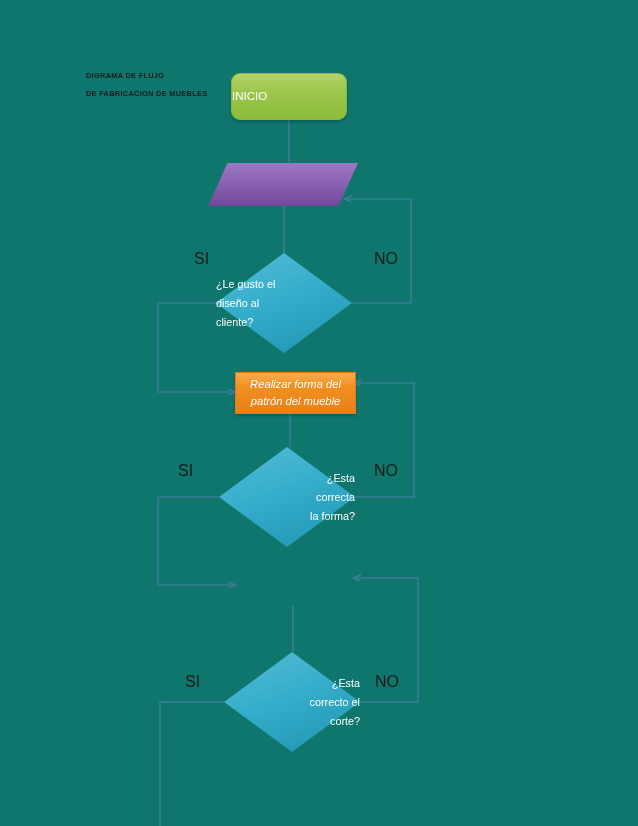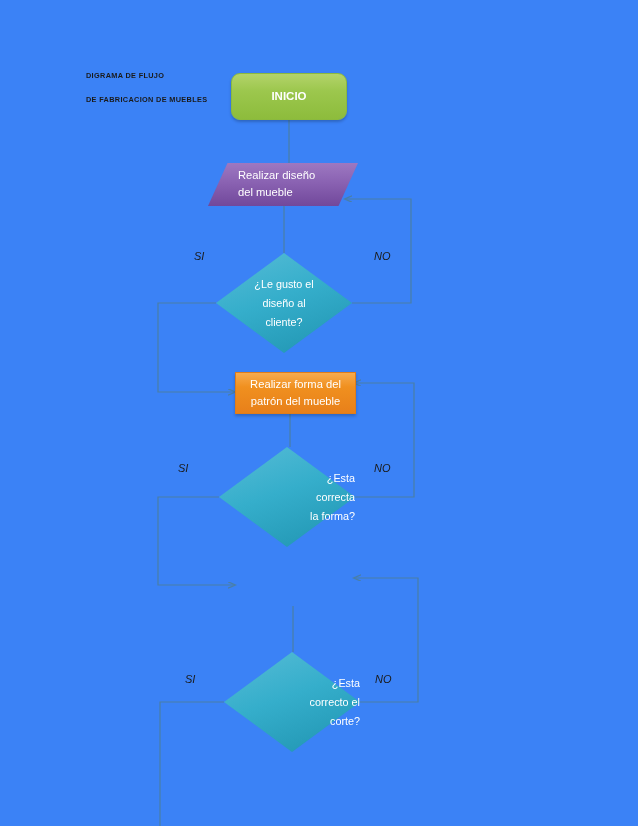--- a/index.html
+++ b/index.html
@@ -7,35 +7,35 @@
     padding: 0;
     background: #ffffff;
   }
   body {
     font-family: "Liberation Sans", sans-serif;
   }
   #page {
     position: relative;
     width: 638px;
     height: 826px;
-    background: #3b82f6;
+    background: #0f766e;
     overflow: hidden;
   }
 
   
   .doc-title {
     position: absolute;
     font-size: 7.3px;
     font-weight: bold;
     color: #1a1a1a;
     letter-spacing: 0.35px;
     white-space: nowrap;
   }
   #title-line1 { left: 86px; top: 71px; }
-  #title-line2 { left: 86px; top: 95px; }
+  #title-line2 { left: 86px; top: 89px; }
 
   
   .node-text {
     position: relative;
     z-index: 3;
     color: #ffffff;
     font-size: 11.2px;
     line-height: 17px;
     white-space: pre-line;
   }
@@ -46,22 +46,21 @@
     left: 231px;
     top: 73px;
     width: 114px;
     height: 45px;
     border-radius: 9px;
     background: linear-gradient(180deg, #b3d36a 0%, #9cc74d 38%, #8dbc3c 100%);
     border: 1px solid #8bb93e;
     box-shadow: 0 2px 3px rgba(0,0,0,0.22);
     display: flex;
     align-items: center;
-    justify-content: center;
-    font-weight: bold;
+    justify-content: flex-start;
   }
   #node-inicio .node-text { font-size: 11.5px; }
 
   
   #node-diseno {
     position: absolute;
     left: 208px;
     top: 163px;
     width: 150px;
     height: 43px;
@@ -85,20 +84,21 @@
   .proc-box {
     position: absolute;
     width: 119px;
     height: 40px;
     background: linear-gradient(180deg, #f7ab4e 0%, #f0901f 35%, #e8801a 100%);
     border: 1px solid #e07d1a;
     box-shadow: 0 2px 3px rgba(0,0,0,0.22);
     display: flex;
     align-items: center;
     justify-content: center;
+    font-style: italic;
   }
   .proc-box .node-text { text-align: center; }
   #node-forma  { left: 235px; top: 372px; }
   #node-cortes { left: 235px; top: 566px; }
 
   
   .diamond {
     position: absolute;
     width: 136px;
     height: 100px;
@@ -108,39 +108,37 @@
     inset: 0;
     background: linear-gradient(160deg, #57bcd6 0%, #35aecb 45%, #1f93b0 100%);
     -webkit-clip-path: polygon(50% 0, 100% 50%, 50% 100%, 0 50%);
     clip-path: polygon(50% 0, 100% 50%, 50% 100%, 0 50%);
     filter: drop-shadow(0 2px 2px rgba(0,0,0,0.28));
   }
   .diamond .node-text {
     position: absolute;
     width: 100%;
     top: 22px;
-    text-align: center;
     font-size: 10.8px;
     line-height: 19px;
   }
   .diamond.left-text .node-text {
     text-align: right;
     padding-left: 34px;
     box-sizing: border-box;
   }
   #node-dec1 { left: 216px; top: 253px; }
   #node-dec2 { left: 219px; top: 447px; }
   #node-dec3 { left: 224px; top: 652px; }
 
   
   .branch-label {
     position: absolute;
-    font-size: 11px;
+    font-size: 16px;
     color: #1a1a1a;
-    font-style: italic;
   }
   #label-si-1 { left: 194px; top: 250px; }
   #label-no-1 { left: 374px; top: 250px; }
   #label-si-2 { left: 178px; top: 462px; }
   #label-no-2 { left: 374px; top: 462px; }
   #label-si-3 { left: 185px; top: 673px; }
   #label-no-3 { left: 375px; top: 673px; }
 
   
   #connectors {
@@ -189,22 +187,20 @@
       <path d="M224,702 L160,702 L160,826"></path>
     </g>
   </svg>
 
   <div id="node-inicio">
     <span class="node-text">INICIO</span>
   </div>
 
   <div id="node-diseno">
     <div class="shape"></div>
-    <span class="node-text">Realizar diseño
-del mueble</span>
   </div>
 
   <div id="node-dec1" class="diamond">
     <div class="shape"></div>
     <span class="node-text">¿Le gusto el
 diseño al
 cliente?</span>
   </div>
   <div id="label-si-1" class="branch-label">SI</div>
   <div id="label-no-1" class="branch-label">NO</div>

